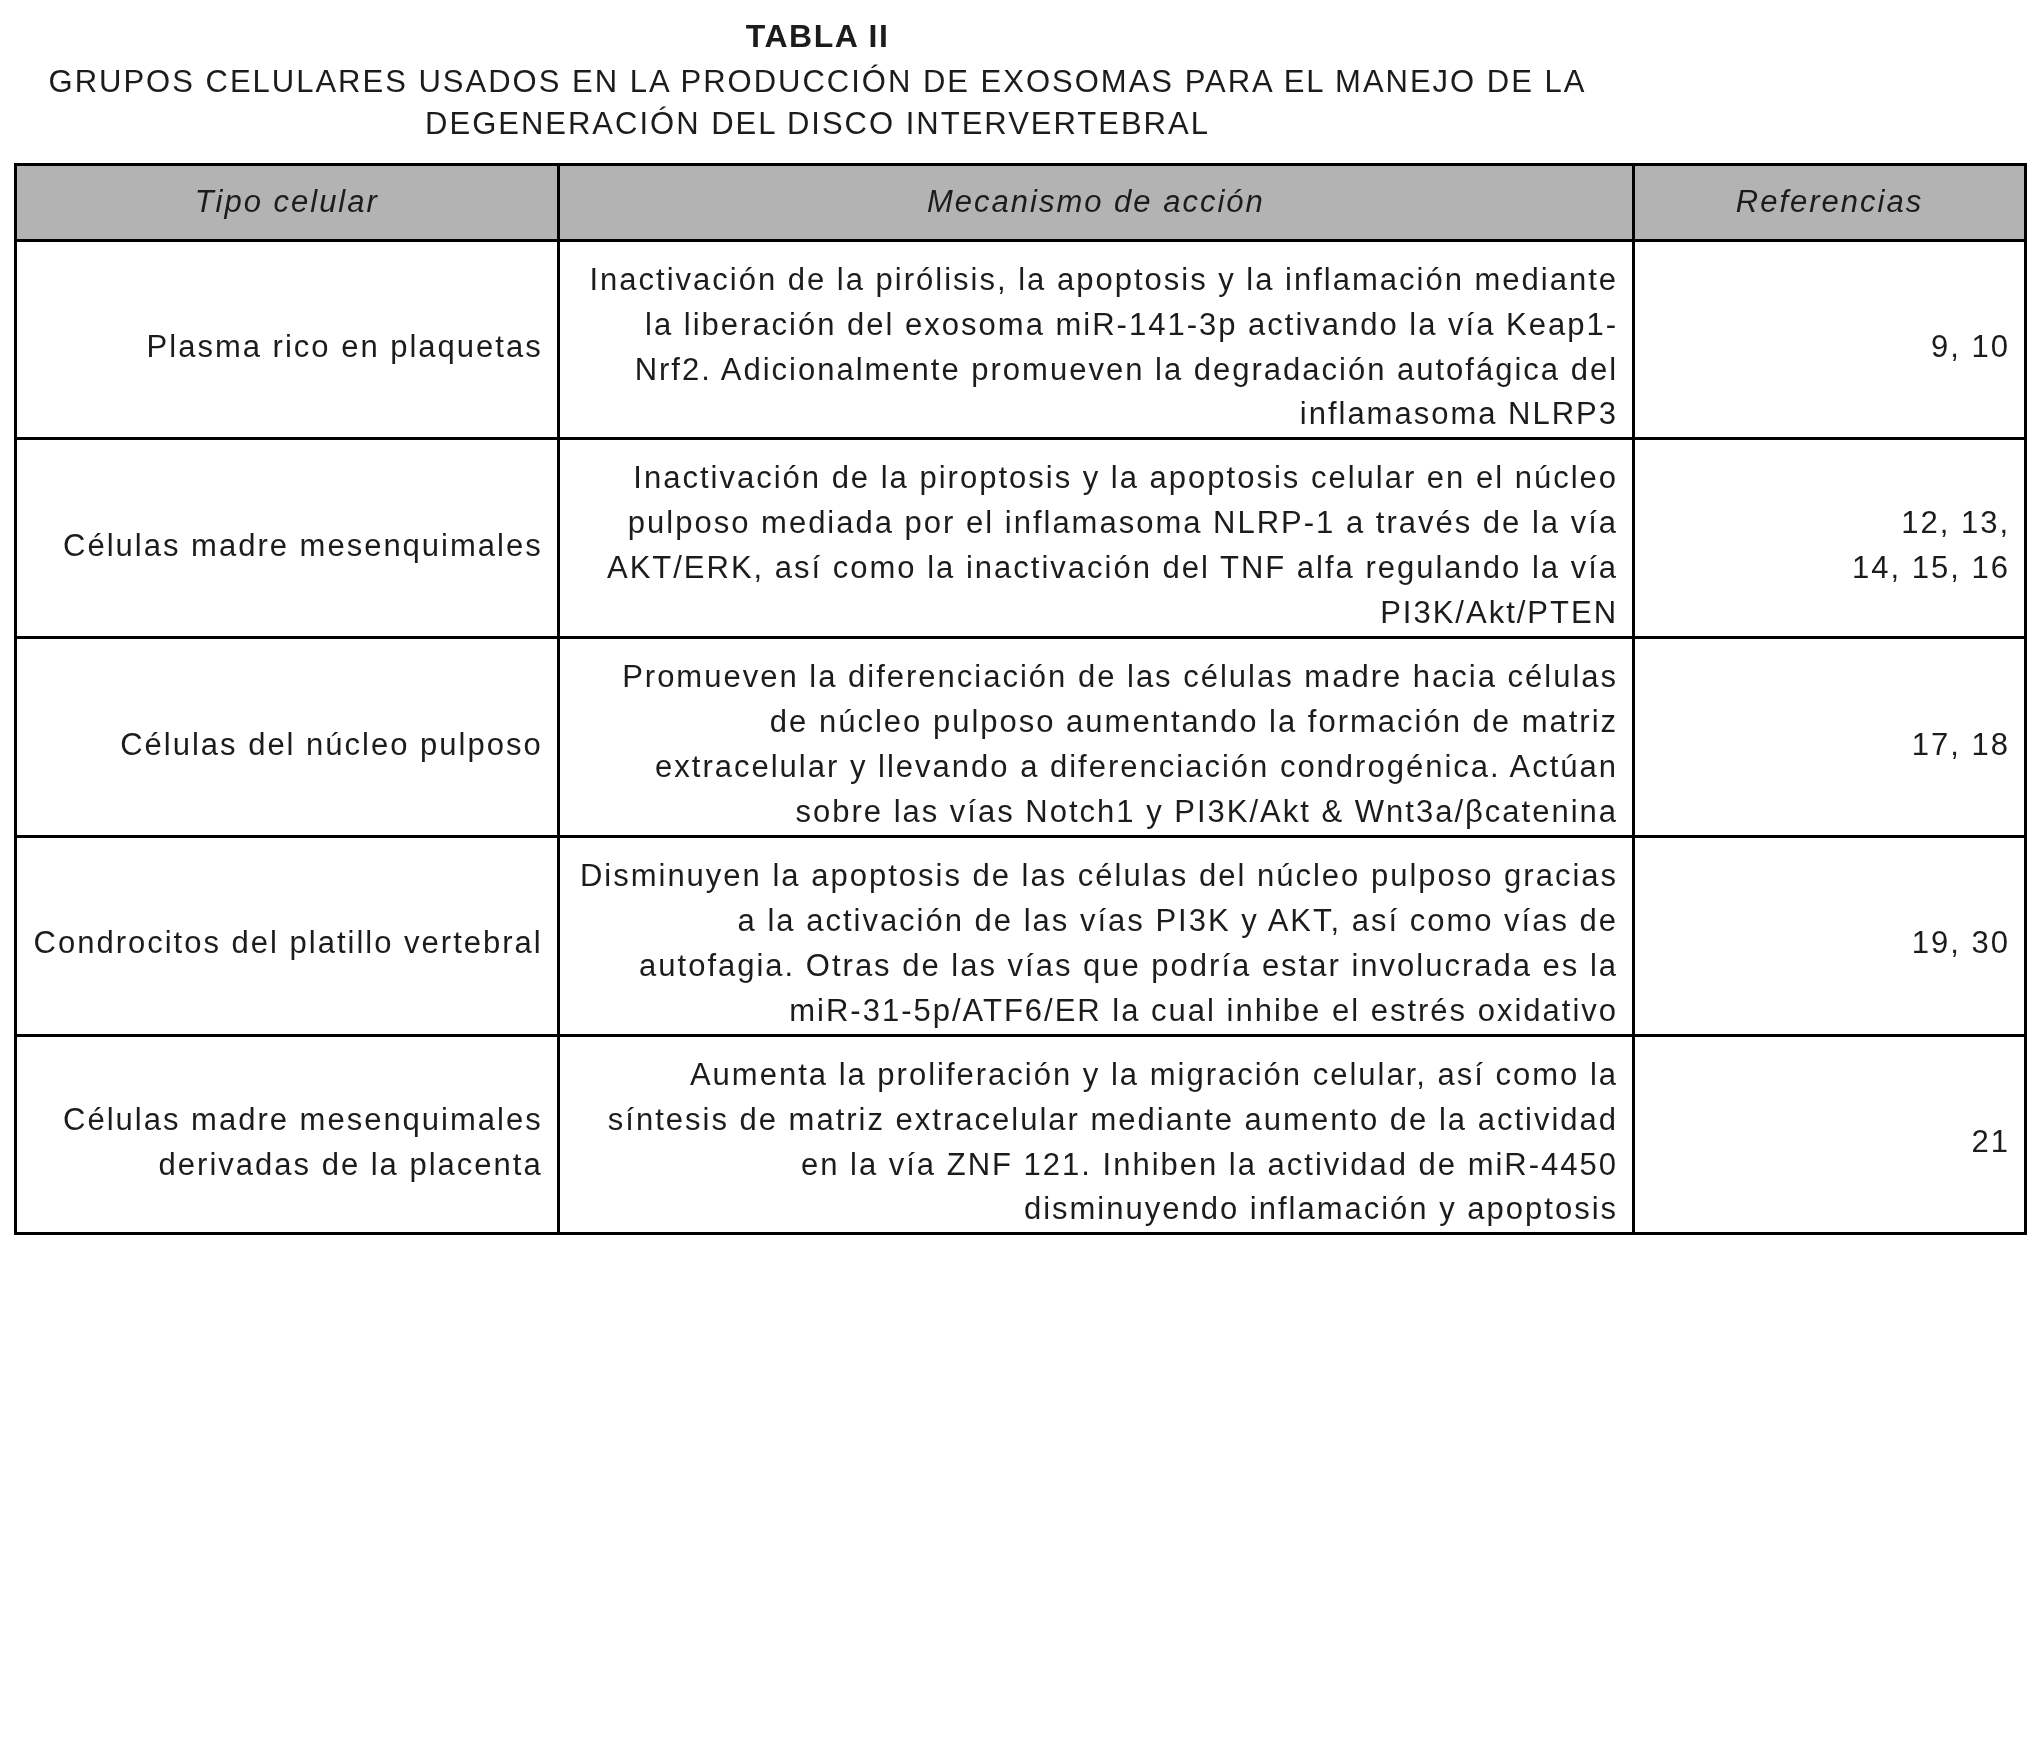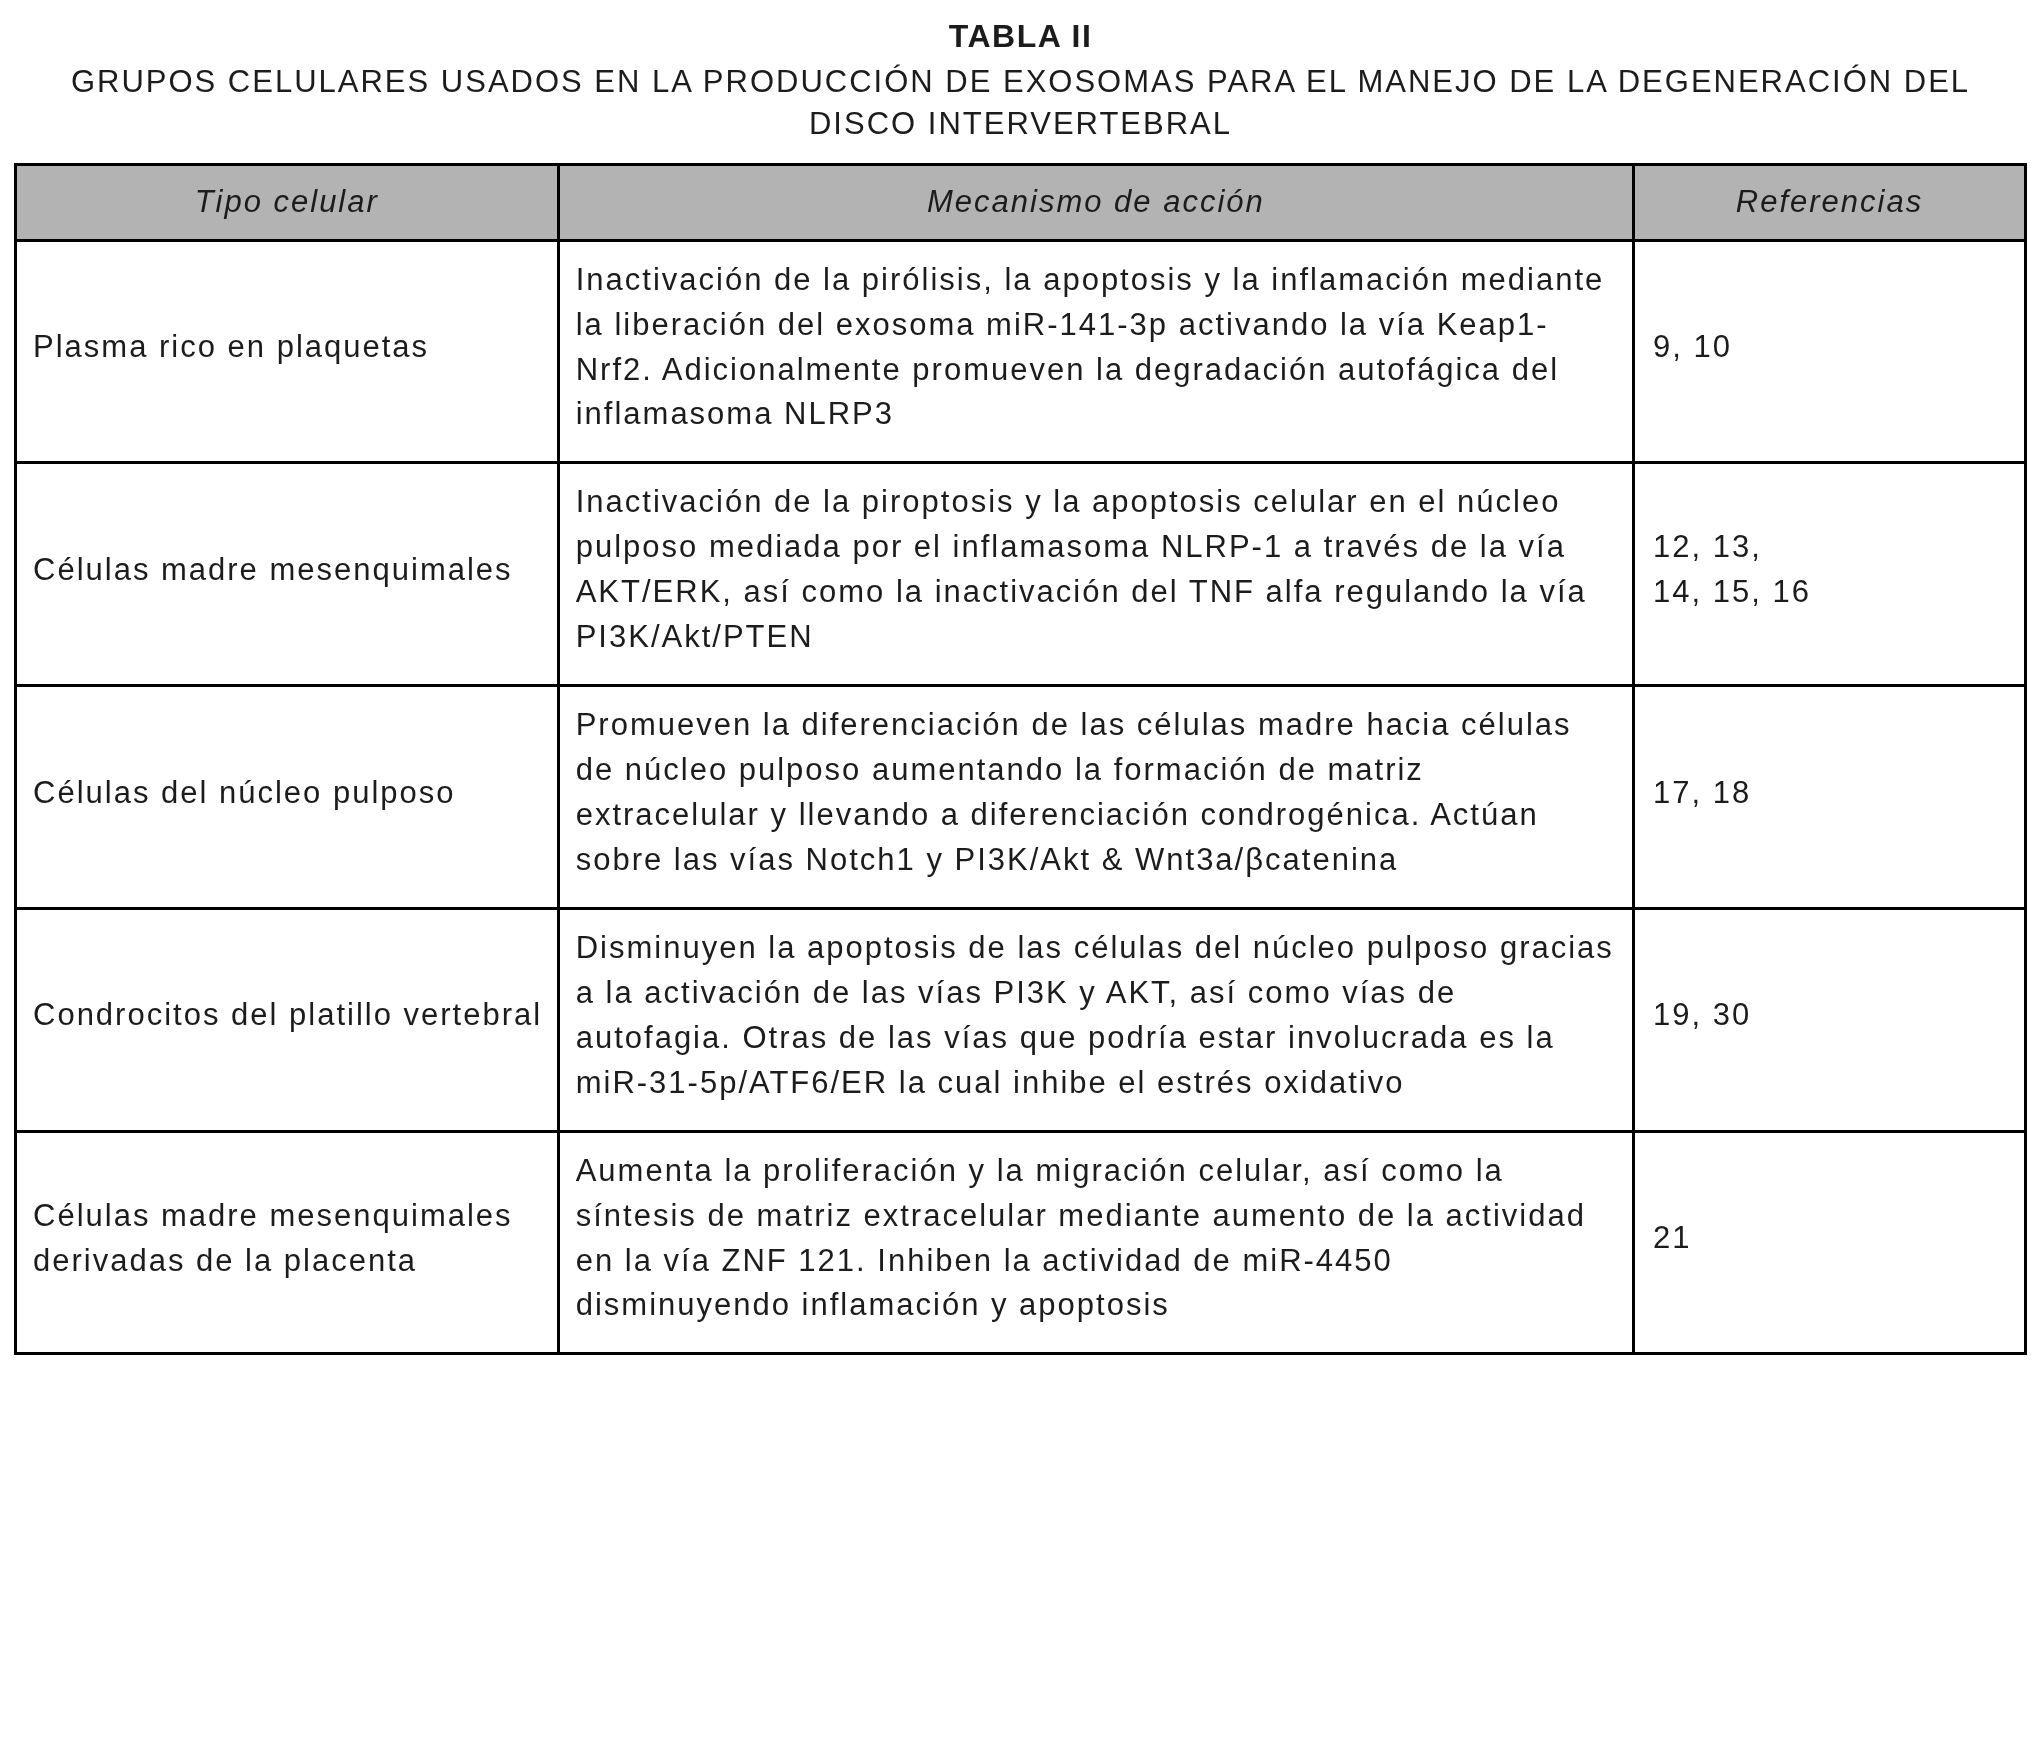--- a/index.html
+++ b/index.html
@@ -9,21 +9,21 @@
   }
   *{box-sizing:border-box;}
   html,body{margin:0;padding:0;background:#ffffff;}
   body{
     width:2041px;
     min-height:1764px;
     font-family:"Liberation Sans", sans-serif;
     color:var(--ink);
   }
   .page{
-    width:2041px;
+    width:1635px;
     min-height:1764px;
     padding:18px 14px 14px 14px;
   }
   .caption{
     text-align:center;
     margin:0 auto 18px auto;
     max-width:2013px;
   }
   .caption-title{
     font-size:32px;
@@ -53,22 +53,22 @@
     vertical-align:middle;
   }
   .data-table th{
     background:var(--header-bg);
     font-style:italic;
     font-weight:normal;
     text-align:center;
     padding:14px 10px;
   }
   .data-table td{
-    padding:16px 14px 24px 16px;
-    text-align:left;
+    padding:16px 14px 0 16px;
+    text-align:right;
   }
   td.cell-referencias{
     white-space:pre-line;
     padding-left:18px;
   }
 </style>
 </head>
 <body>
 
 <div class="page">

